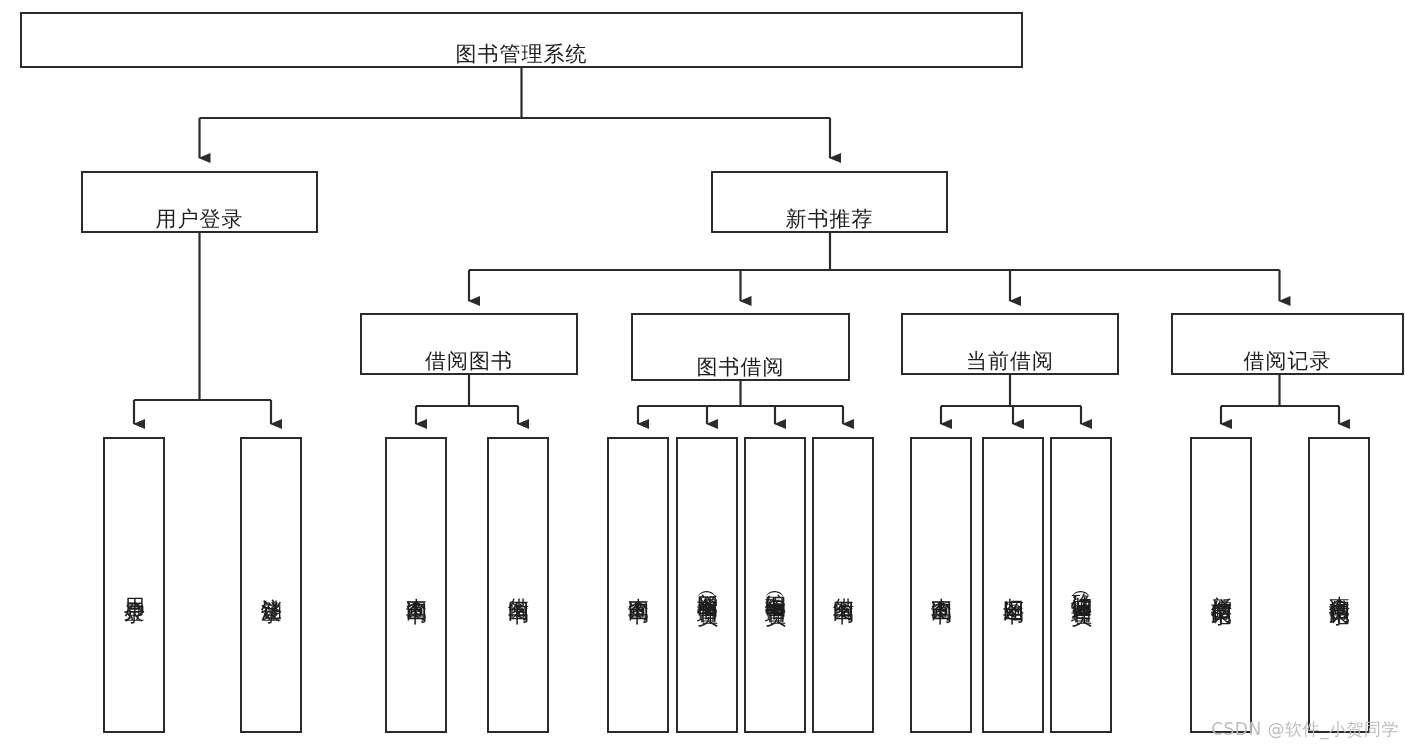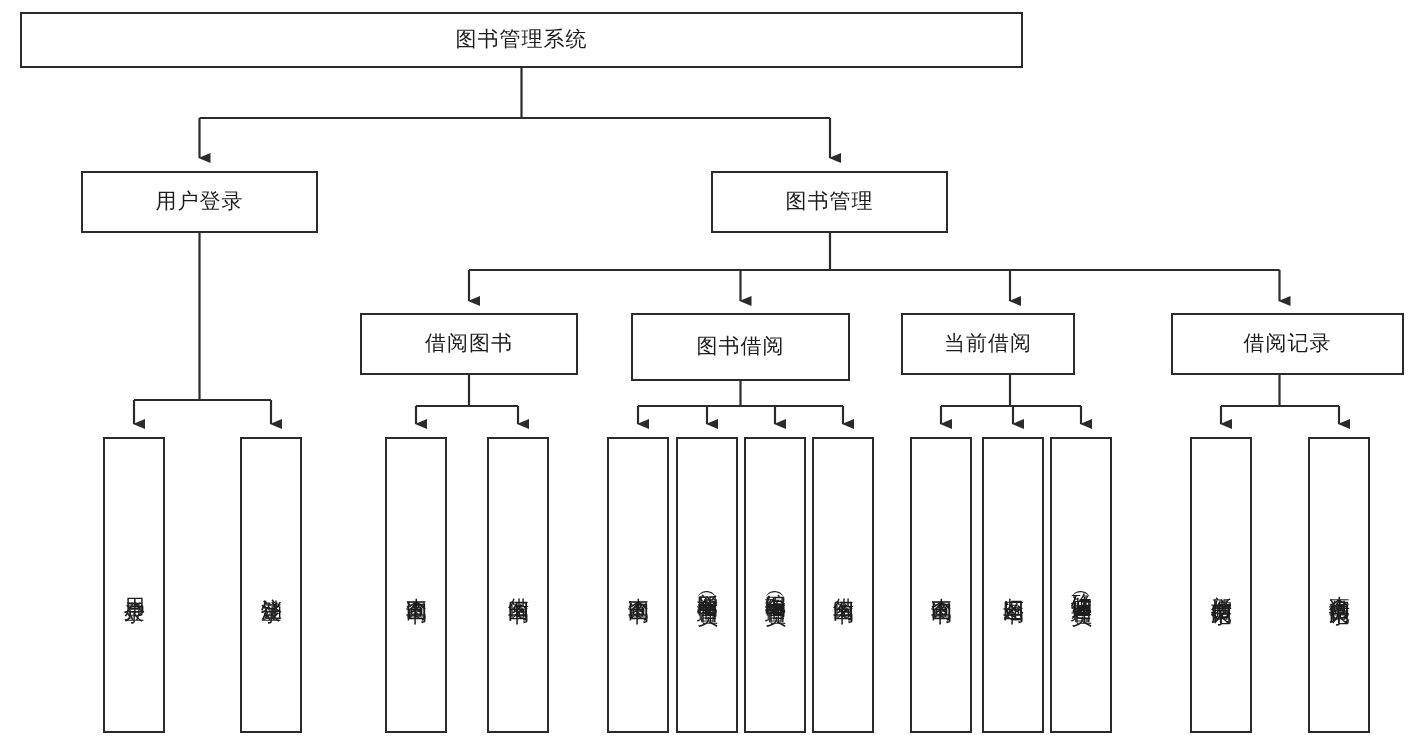--- a/index.html
+++ b/index.html
@@ -22,21 +22,21 @@
     top: 0;
     width: 1405px;
     height: 747px;
   }
   .node {
     position: absolute;
     box-sizing: border-box;
     border: 2.2px solid #2b2b2b;
     background: #ffffff;
     display: flex;
-    align-items: center;
+    align-items: flex-end;
     justify-content: center;
     color: #1d1d1d;
   }
   .node .label {
     display: block;
     text-align: center;
     line-height: 1.04;
     letter-spacing: 0.5px;
   }
   
@@ -141,30 +141,30 @@
   </svg>
 
   <div class="node h root" style="left:20px; top:12px; width:1003px; height:56px;">
     <span class="label">图书管理系统</span>
   </div>
 
   <div class="node h" style="left:81px; top:171px; width:237px; height:62px;">
     <span class="label">用户登录</span>
   </div>
   <div class="node h" style="left:711px; top:171px; width:237px; height:62px;">
-    <span class="label">图书管理</span>
+    <span class="label">新书推荐</span>
   </div>
 
   <div class="node h" style="left:360px; top:313px; width:218px; height:62px;">
     <span class="label">借阅图书</span>
   </div>
   <div class="node h" style="left:631px; top:313px; width:219px; height:68px;">
     <span class="label">图书借阅</span>
   </div>
-  <div class="node h" style="left:901px; top:313px; width:174px; height:62px;">
+  <div class="node h" style="left:901px; top:313px; width:218px; height:62px;">
     <span class="label">当前借阅</span>
   </div>
   <div class="node h" style="left:1171px; top:313px; width:233px; height:62px;">
     <span class="label">借阅记录</span>
   </div>
 
   <div class="node v" style="left:103px; top:437px; width:62px; height:296px;">
     <span class="label">用户登录</span>
   </div>
   <div class="node v" style="left:240px; top:437px; width:62px; height:296px;">
@@ -201,13 +201,14 @@
     <span class="label">确认归还（管理员）</span>
   </div>
 
   <div class="node v" style="left:1190px; top:437px; width:62px; height:296px;">
     <span class="label">新增借阅记录</span>
   </div>
   <div class="node v" style="left:1308px; top:437px; width:62px; height:296px;">
     <span class="label">查询借阅记录</span>
   </div>
 
+  <div id="watermark">CSDN @软件_小贺同学</div>
 </div>
 
 </body></html>

